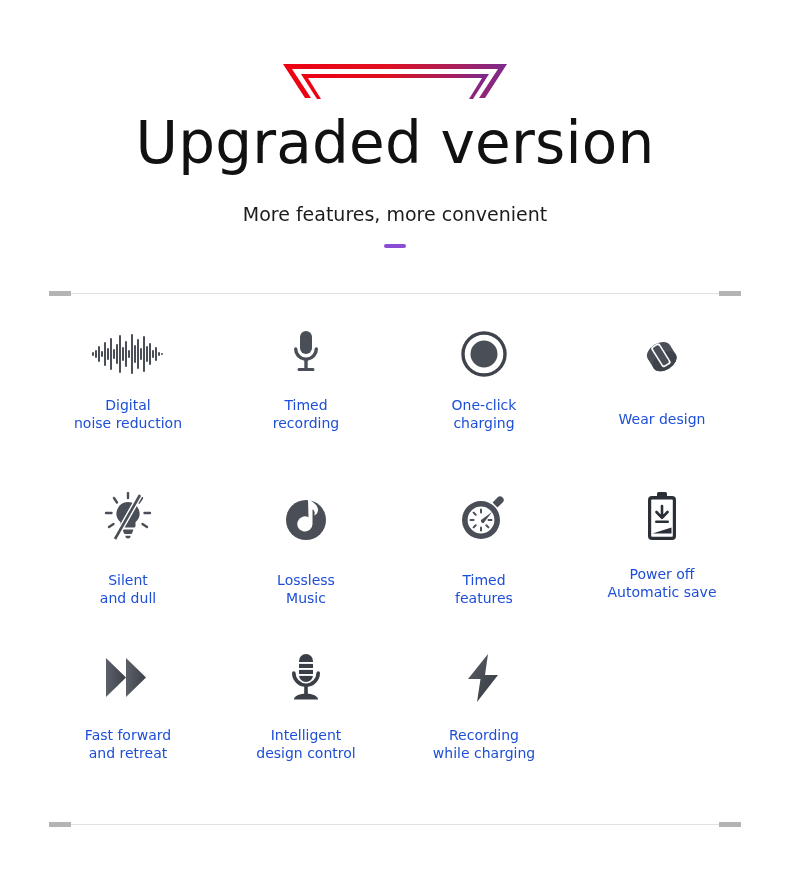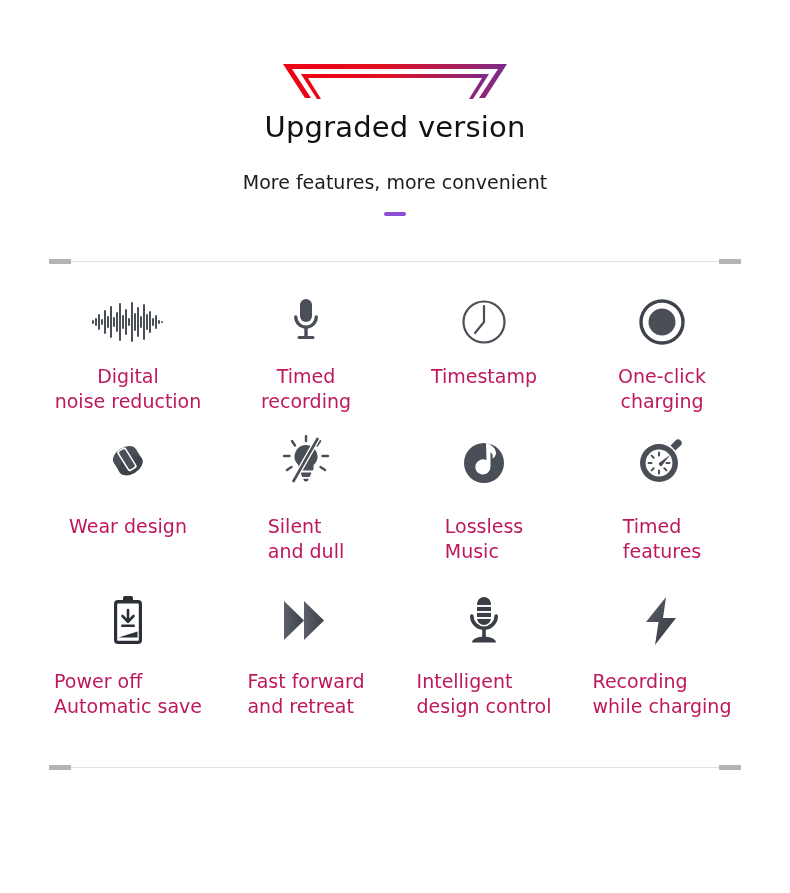--- a/index.html
+++ b/index.html
@@ -23,21 +23,21 @@
   }
   .banner-wrap {
     height: 42px;
     display: flex;
     justify-content: center;
     align-items: flex-start;
   }
   .banner-svg { display: block; }
 
   .main-title {
-    font-size: 29px;
+    font-size: 58px;
     font-weight: 400;
     letter-spacing: 0.2px;
     color: #111111;
     margin: 8px 0 0 0;
     line-height: 1.1;
   }
   .sub-title {
     font-size: 19px;
     font-weight: 400;
     color: #1c1c1c;
@@ -103,27 +103,27 @@
     height: 56px;
     display: flex;
     align-items: center;
     justify-content: center;
   }
   .cell.row2 .icon-box { height: 62px; }
   .cell.row3 .icon-box { height: 60px; }
 
   .label {
     margin-top: 14px;
-    font-size: 19px;
+    font-size: 14px;
     line-height: 1.32;
-    color: #be185d;
+    color: #1d4ed8;
     white-space: pre-line;
   }
   .label.center { text-align: center; }
-  .label.left   { text-align: left; }
+  .label.left   { text-align: center; }
   .cell.row2 .label { margin-top: 22px; }
   .cell.row3 .label { margin-top: 18px; }
 </style>
 </head>
 <body>
 
 <div class="header">
 
   <div class="banner-wrap">
     <svg class="banner-svg" width="232" height="40" viewBox="0 0 232 40">
@@ -198,29 +198,20 @@
           <path d="M5,19 a1.7,1.7 0 0 1 3.4,0 a8.6,8.6 0 0 0 17.2,0 a1.7,1.7 0 0 1 3.4,0
                    a12,12 0 0 1 -10.3,11.85 L18.7,38 L24,38 a1.5,1.5 0 0 1 0,3 L10,41
                    a1.5,1.5 0 0 1 0,-3 L15.3,38 L15.3,30.85 A12,12 0 0 1 5,19 Z"></path>
         </g>
       </svg>
     </div>
     <div class="label center">Timed
 recording</div>
   </div>
 
-  <div class="cell row1">
-    <div class="icon-box">
-      <svg width="48" height="48" viewBox="0 0 48 48">
-        <circle cx="24" cy="24" r="20.5" fill="none" stroke="#4a4f57" stroke-width="2.2"></circle>
-        <path d="M24,8 L24,24 L15,35" fill="none" stroke="#4a4f57" stroke-width="2.2" stroke-linecap="round" stroke-linejoin="round"></path>
-      </svg>
-    </div>
-    <div class="label center">Timestamp</div>
-  </div>
 
   <div class="cell row1">
     <div class="icon-box">
       <svg width="46" height="46" viewBox="0 0 46 46">
         <circle cx="23" cy="23" r="21" fill="none" stroke="#3f444c" stroke-width="3.4"></circle>
         <circle cx="23" cy="23" r="13.5" fill="#4a4f57"></circle>
       </svg>
     </div>
     <div class="label center">One-click
 charging</div>

